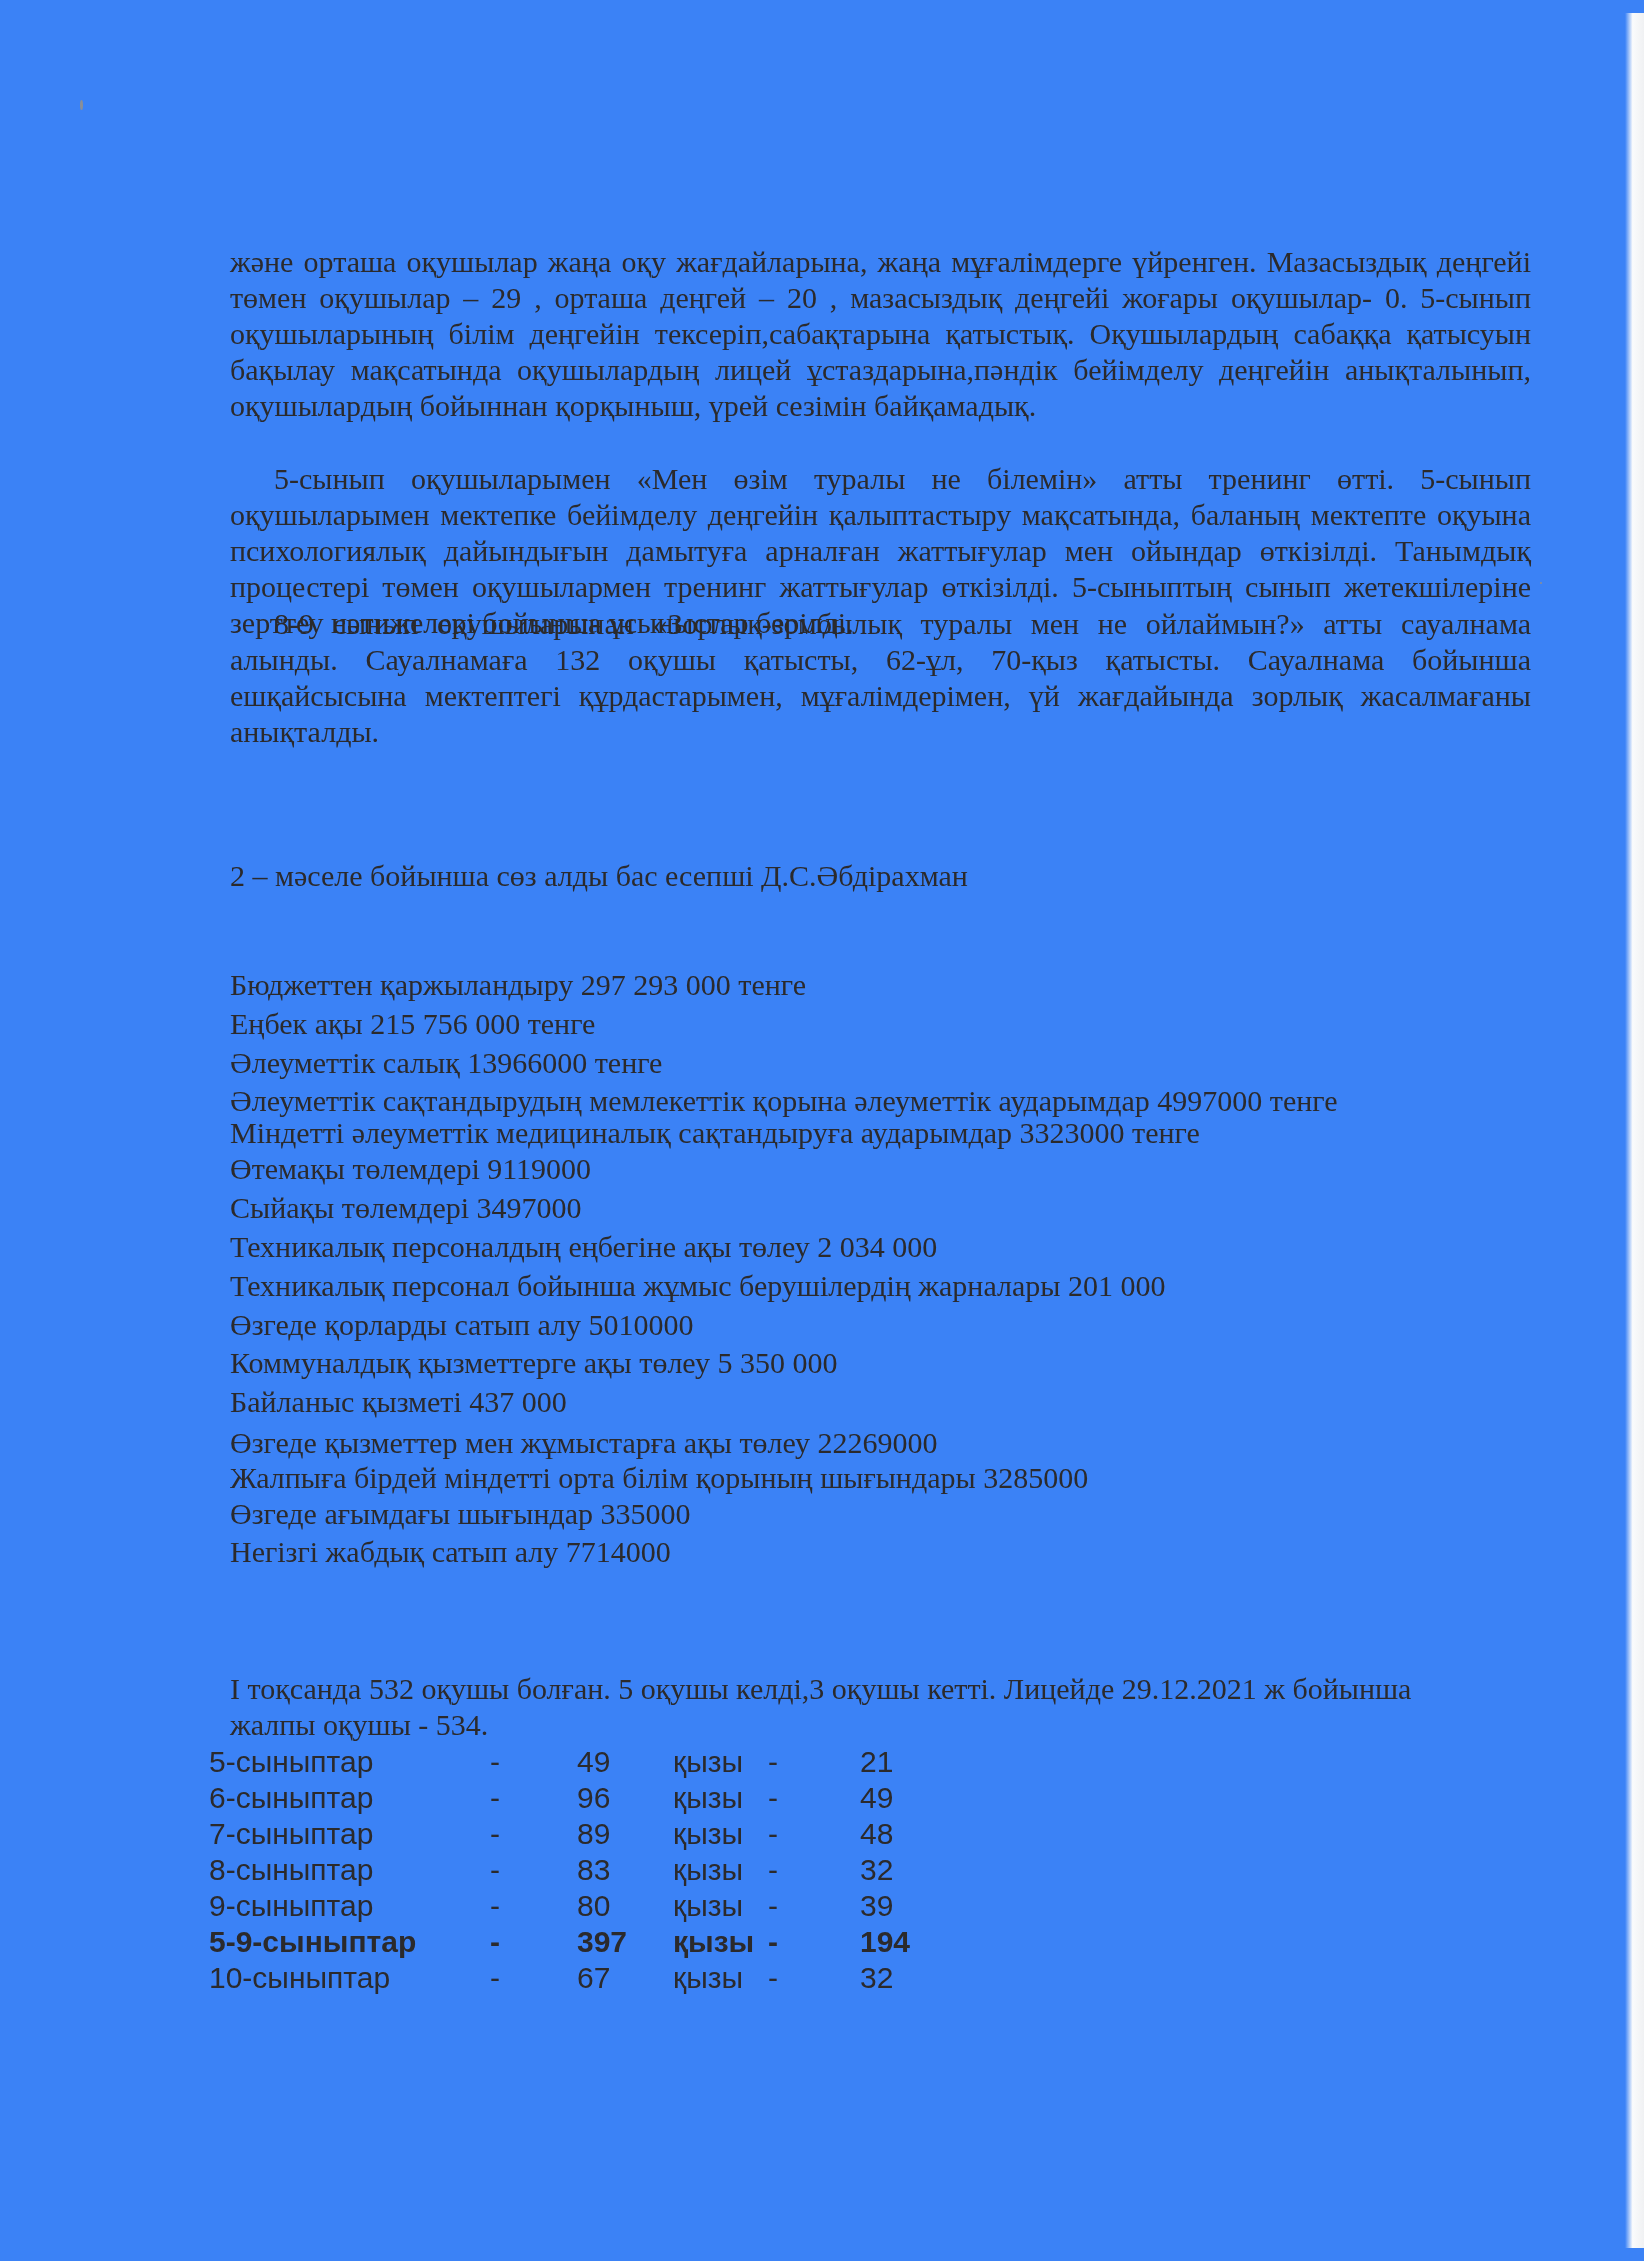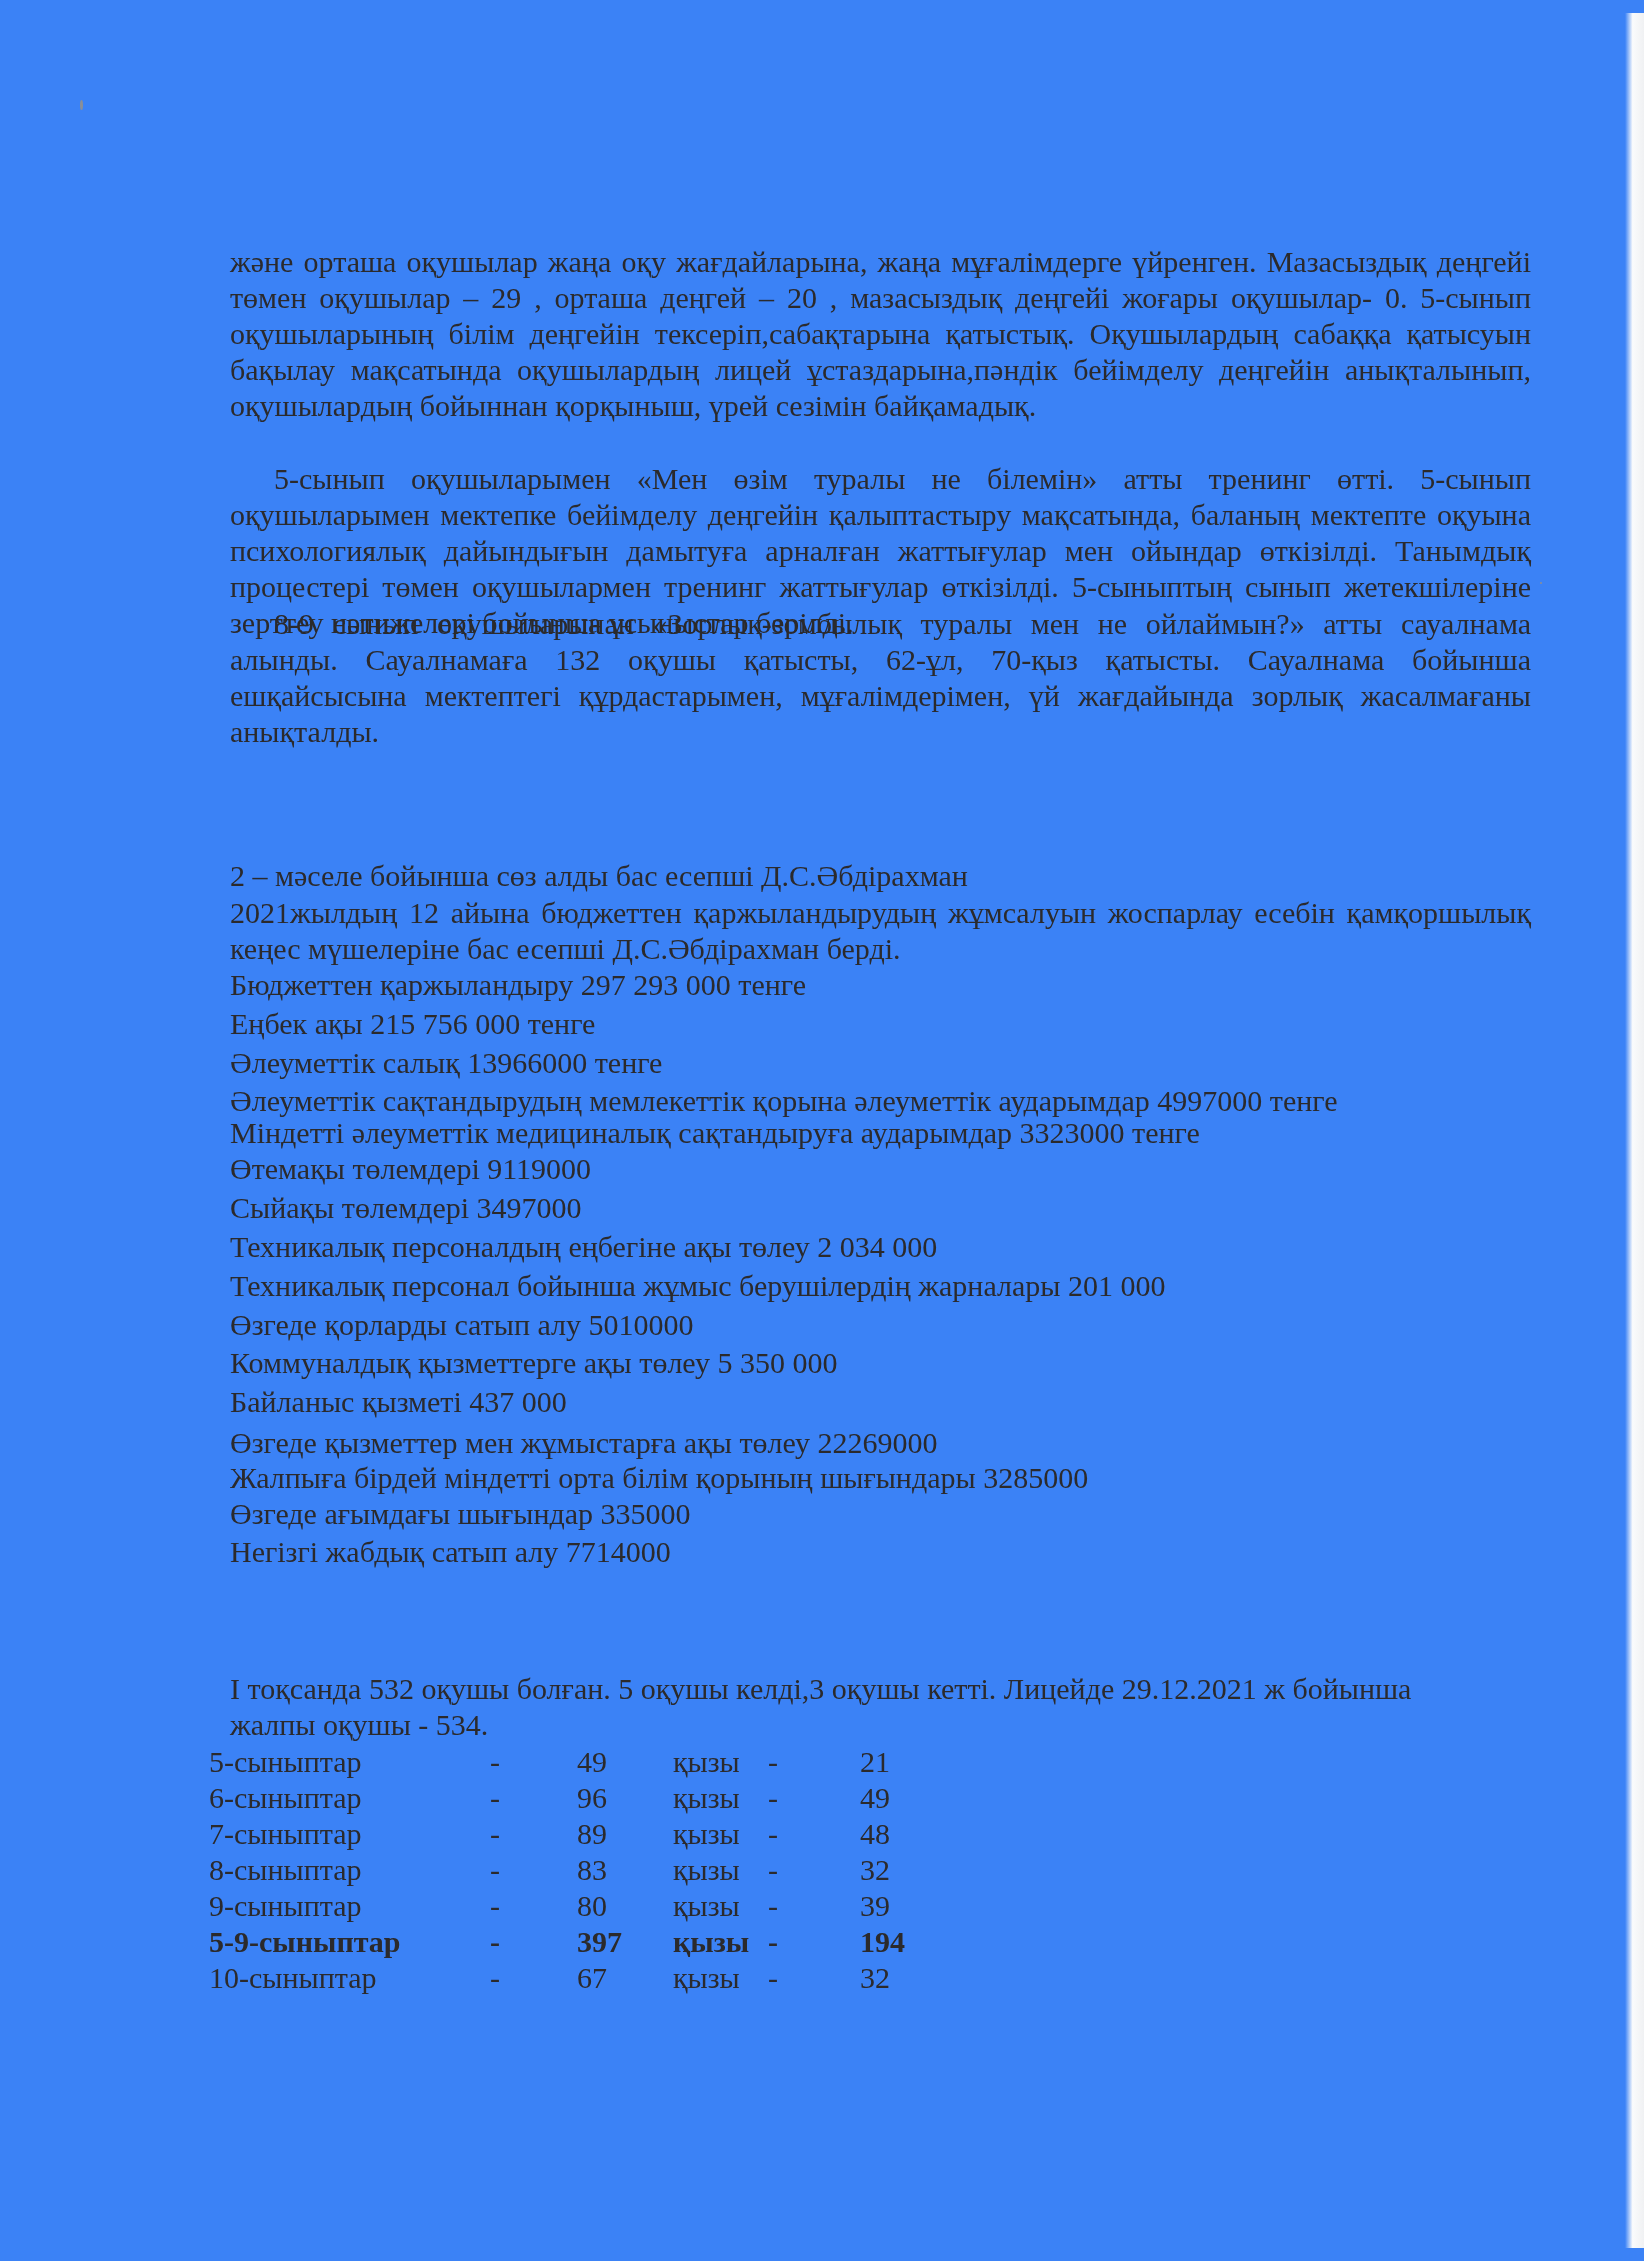--- a/index.html
+++ b/index.html
@@ -23,21 +23,21 @@
   .para {
     position: absolute; left: 230px; width: 1301px;
     font-family: "Liberation Serif", "DejaVu Serif", serif;
     color: #2b2a2c; font-size: 30px; line-height: 36px;
     text-align: justify; text-align-last: left;
   }
   .para .ind { display: inline-block; width: 44px; }
   .line { position: absolute; left: 230px; }
   .bold { font-weight: normal; }
   .tbl-row { position: absolute; left: 0; width: 1644px; height: 36px; }
-  .tbl-row span { position: absolute; top: 0; font-family: Liberation Serif, serif; color: #2b2a2c; font-size: 30px; white-space: nowrap; }
+  .tbl-row span { position: absolute; top: 0; font-family: Liberation Sans, sans-serif; color: #2b2a2c; font-size: 30px; white-space: nowrap; }
   .c-label { left: 209px; }
   .c-dash1 { left: 490px; }
   .c-count { left: 577px; }
   .c-girls { left: 673px; }
   .c-dash2 { left: 768px; }
   .c-gcount { left: 860px; }
   .tbl-row.total span { font-weight: bold; }
 </style>
 </head>
 <body>
@@ -51,23 +51,20 @@
     <span>және орташа оқушылар жаңа оқу жағдайларына, жаңа мұғалімдерге үйренген. Мазасыздық деңгейі төмен оқушылар – 29 , орташа деңгей – 20 , мазасыздық деңгейі жоғары оқушылар- 0. 5-сынып оқушыларының білім деңгейін тексеріп,сабақтарына қатыстық. Оқушылардың сабаққа қатысуын бақылау мақсатында оқушылардың лицей ұстаздарына,пәндік бейімделу деңгейін анықталынып, оқушылардың бойыннан қорқыныш, үрей сезімін байқамадық.</span>
   </div>
   <div class="para" style="top:461px;">
     <span class="ind"></span><span>5-сынып оқушыларымен «Мен өзім туралы не білемін» атты тренинг өтті. 5-сынып оқушыларымен мектепке бейімделу деңгейін қалыптастыру мақсатында, баланың мектепте оқуына психологиялық дайындығын дамытуға арналған жаттығулар мен ойындар өткізілді. Танымдық процестері төмен оқушылармен тренинг жаттығулар өткізілді. 5-сыныптың сынып жетекшілеріне зерттеу нәтижелері бойынша ұсыныстар берілді.</span>
   </div>
   <div class="para" style="top:606px;">
     <span class="ind"></span><span>8-9 сынып оқушыларынан «Зорлық-зомбылық туралы мен не ойлаймын?» атты сауалнама алынды. Сауалнамаға 132 оқушы қатысты, 62-ұл, 70-қыз қатысты. Сауалнама бойынша ешқайсысына мектептегі құрдастарымен, мұғалімдерімен, үй жағдайында зорлық жасалмағаны анықталды.</span>
   </div>
 
   <div class="text bold line" style="top:859px;">2 – мәселе бойынша сөз алды бас есепші Д.С.Әбдірахман</div>
-  <div class="para" style="top:895px;">
-    <span>2021жылдың 12 айына бюджеттен қаржыландырудың жұмсалуын жоспарлау есебін қамқоршылық кеңес мүшелеріне бас есепші Д.С.Әбдірахман берді.</span>
-  </div>
 
   <div id="budget-list">
       <div class="text line" style="top: 968px;"><span>Бюджеттен қаржыландыру </span><span>297 293 000 тенге</span></div>
       <div class="text line" style="top: 1007px;"><span>Еңбек ақы </span><span>215 756 000 тенге</span></div>
       <div class="text line" style="top: 1046px;"><span>Әлеуметтік салық </span><span>13966000 тенге</span></div>
       <div class="text line" style="top: 1084px;"><span>Әлеуметтік сақтандырудың мемлекеттік қорына әлеуметтік аударымдар </span><span>4997000 тенге</span></div>
       <div class="text line" style="top: 1116px;"><span>Міндетті әлеуметтік медициналық сақтандыруға аударымдар </span><span>3323000 тенге</span></div>
       <div class="text line" style="top: 1152px;"><span>Өтемақы төлемдері </span><span>9119000</span></div>
       <div class="text line" style="top: 1191px;"><span>Сыйақы төлемдері </span><span>3497000</span></div>
       <div class="text line" style="top: 1230px;"><span>Техникалық персоналдың еңбегіне ақы төлеу </span><span>2 034 000</span></div>

